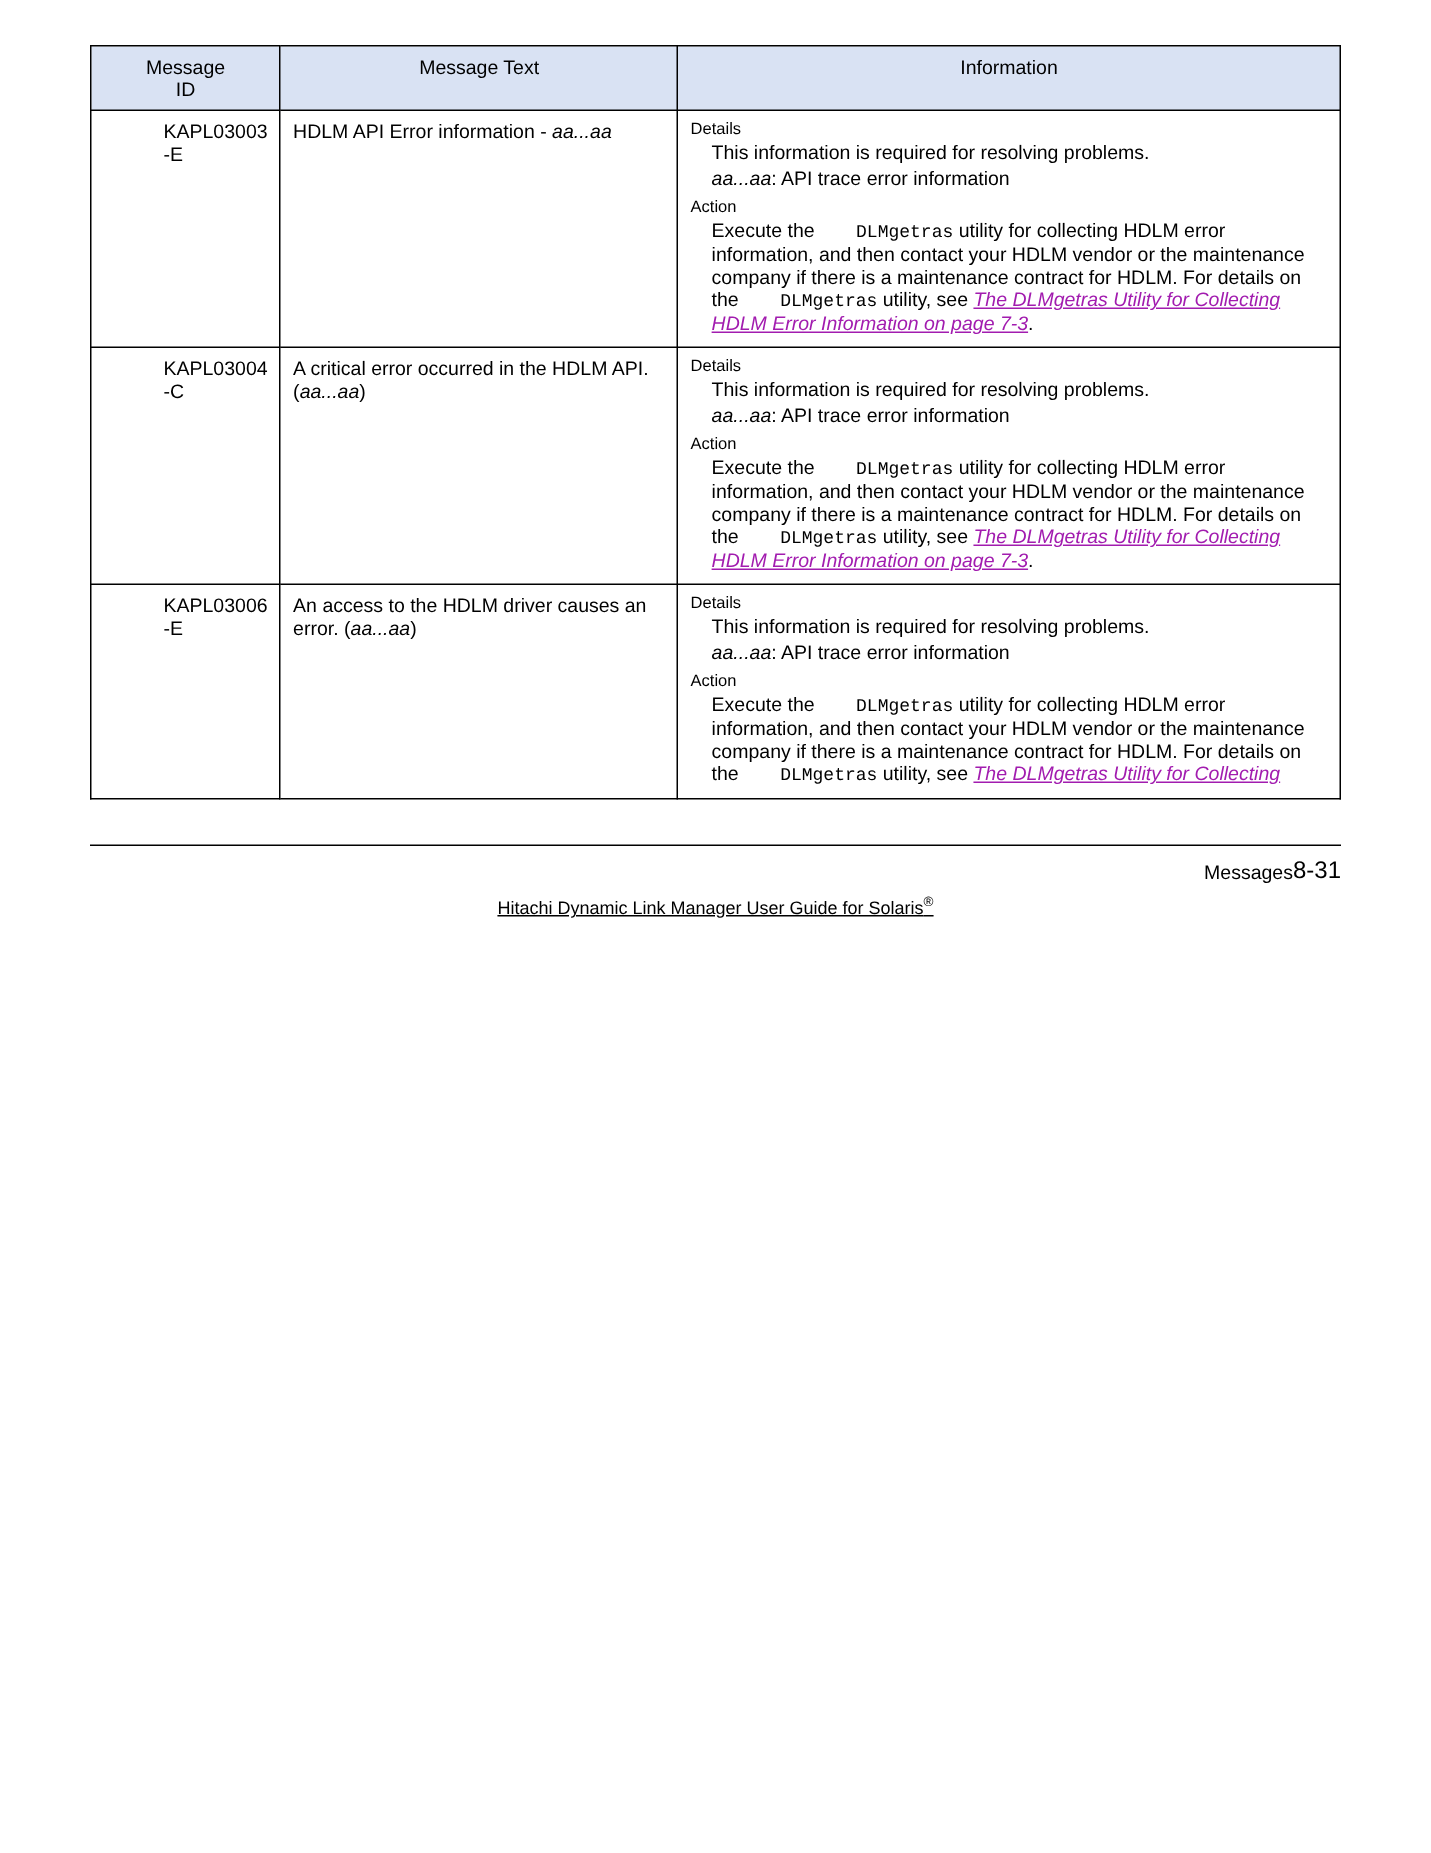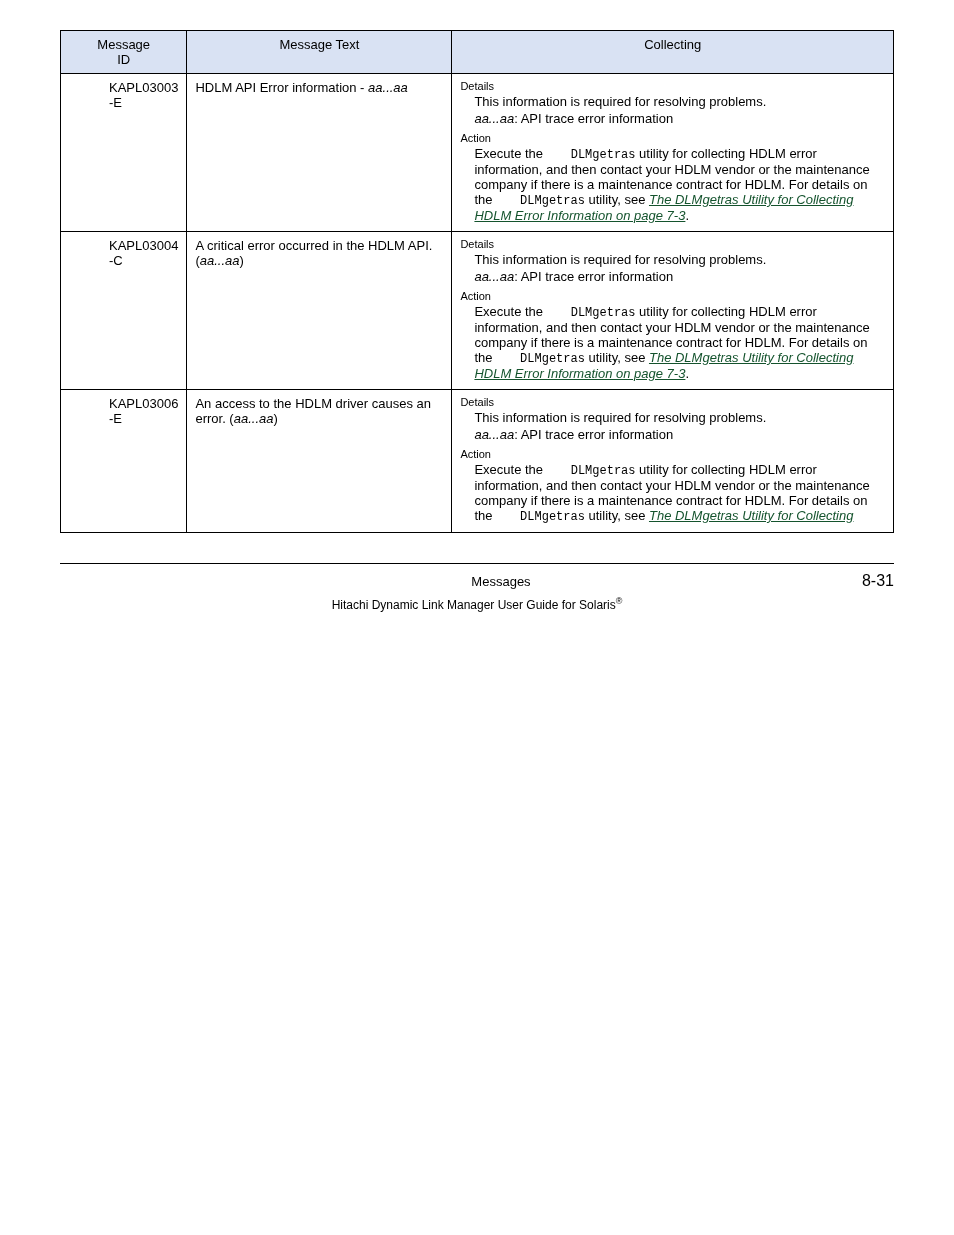--- a/index.html
+++ b/index.html
@@ -63,61 +63,62 @@
     .italic-text {
       font-style: italic;
       text-align: center;
     }
     .mono {
       font-family: 'Courier New', monospace;
       font-size: 12px;
       margin-left: 24px;
     }
     .link-text {
-      color: #14532d;
+      color: #a21caf;
       text-decoration: underline;
       font-style: italic;
     }
     .footer {
       margin-top: 30px;
       border-top: 1px solid #000;
       padding-top: 8px;
       display: flex;
       justify-content: space-between;
       align-items: center;
       font-size: 13px;
     }
     .footer-center {
-      text-align: center;
+      text-align: right;
       flex: 1;
     }
     .footer-right {
       font-size: 16px;
       font-weight: normal;
       white-space: nowrap;
     }
     .footer-bottom {
       text-align: center;
       margin-top: 6px;
       font-size: 12px;
+      text-decoration: underline;
     }
     sup {
       font-size: 9px;
     }
   </style>
 </head>
 <body>
 
 <div class="page-wrapper">
   <table>
     <thead>
       <tr>
         <th style="width:100px;">Message<br>ID</th>
         <th style="width:265px;">Message Text</th>
-        <th style="width:auto;">Collecting</th>
+        <th style="width:auto;">Information</th>
       </tr>
     </thead>
     <tbody>
 
       <tr>
         <td class="msg-id">KAPL03003<br>-E</td>
         <td class="msg-text">
           HDLM API Error information - <span class="italic-text">aa...aa</span>
         </td>
         <td class="explanation">

